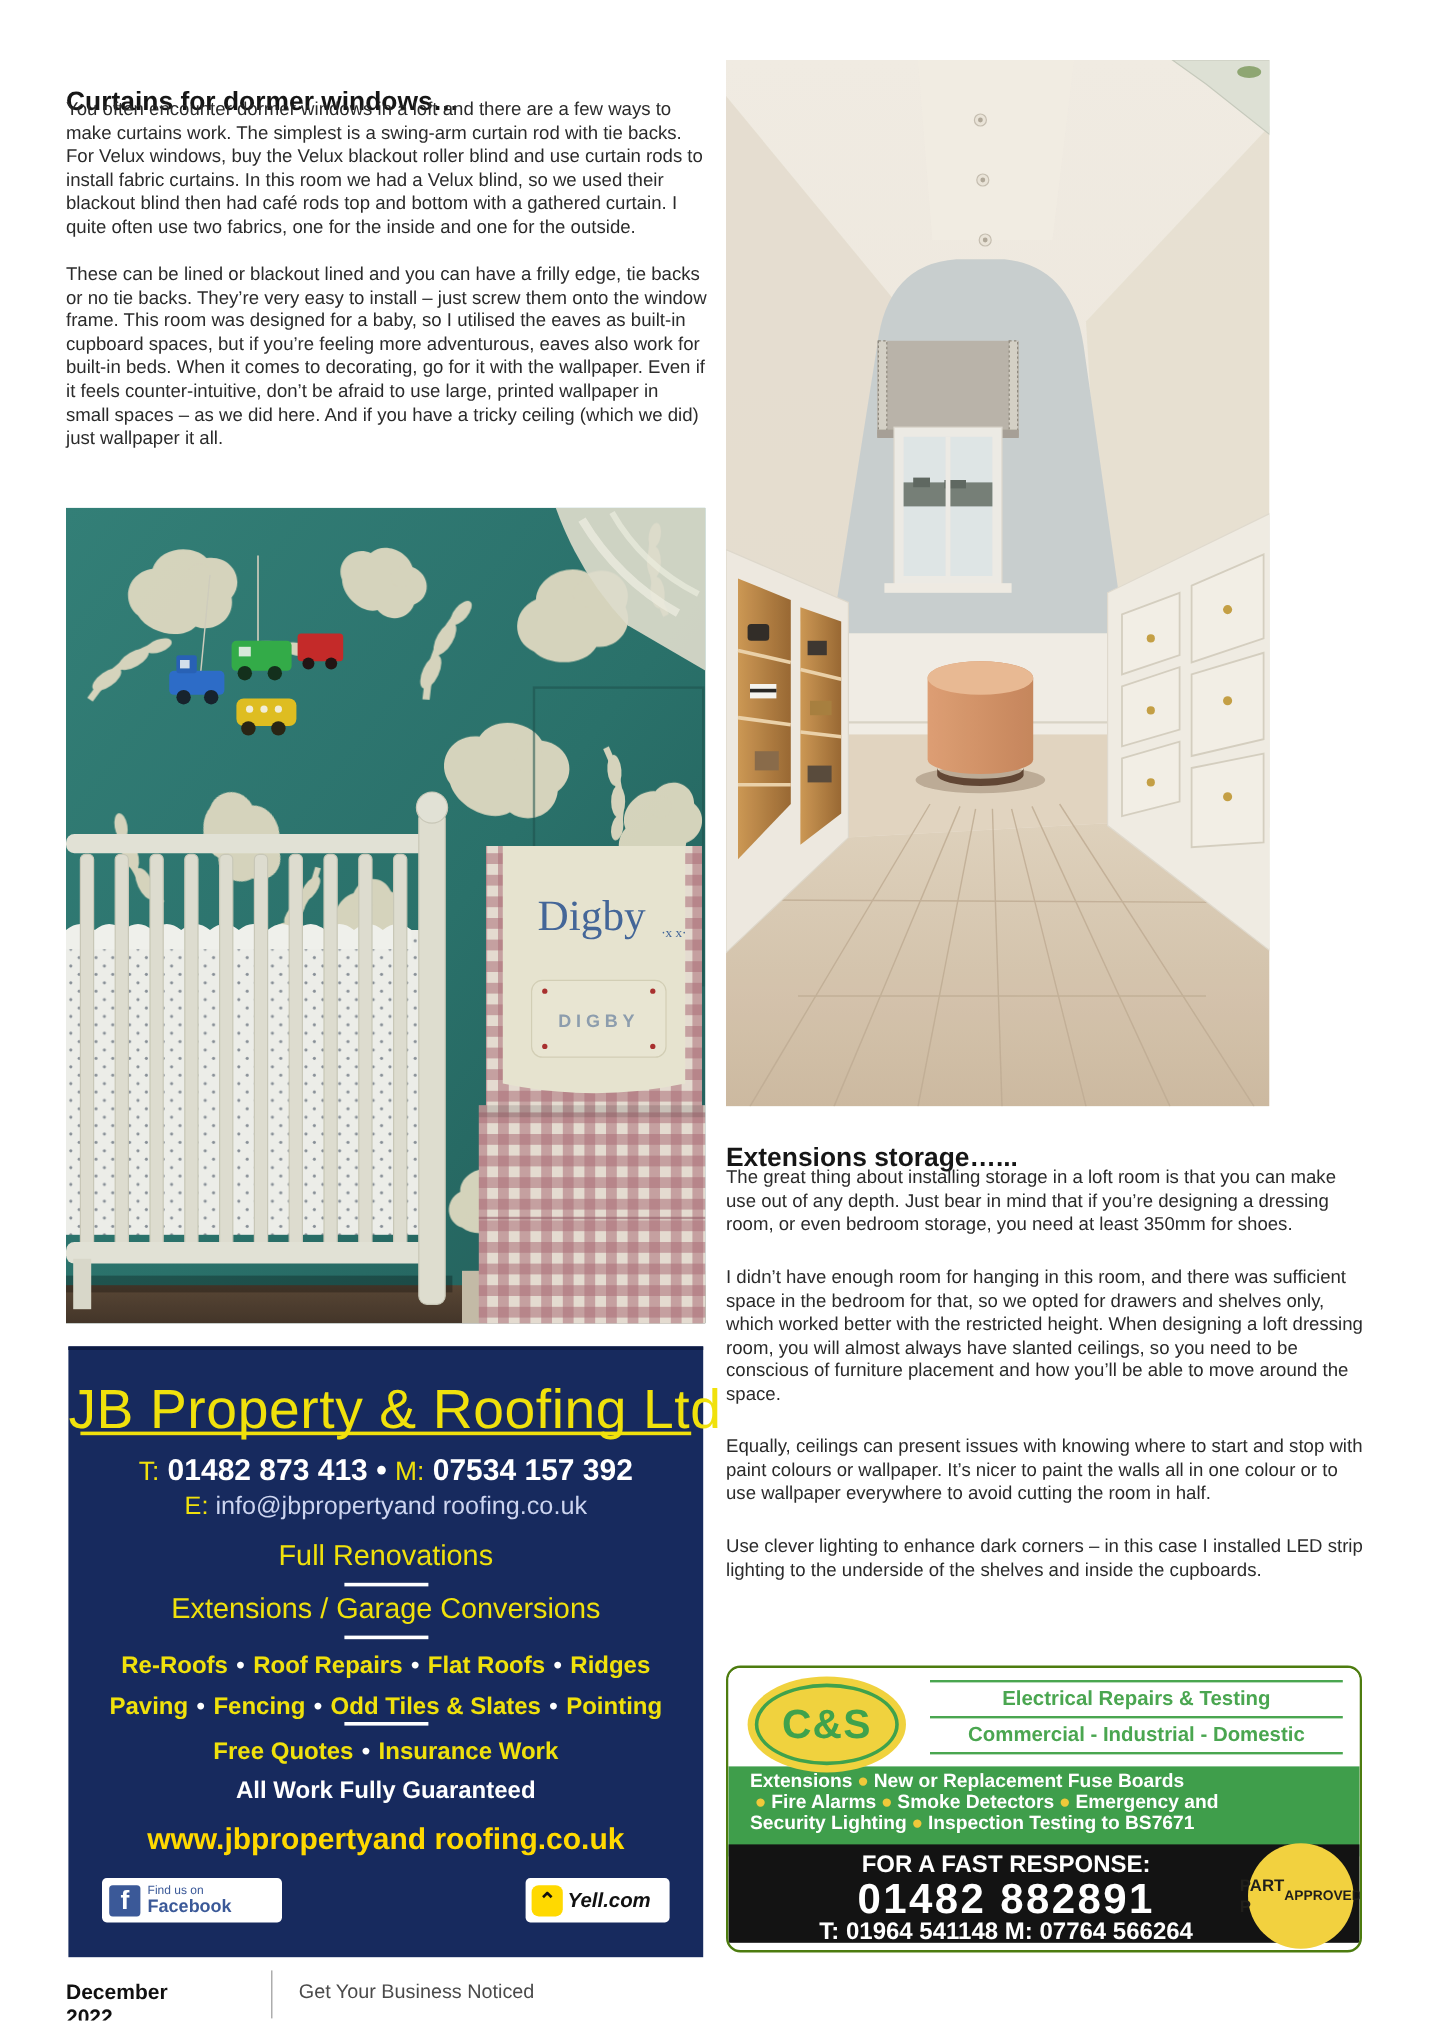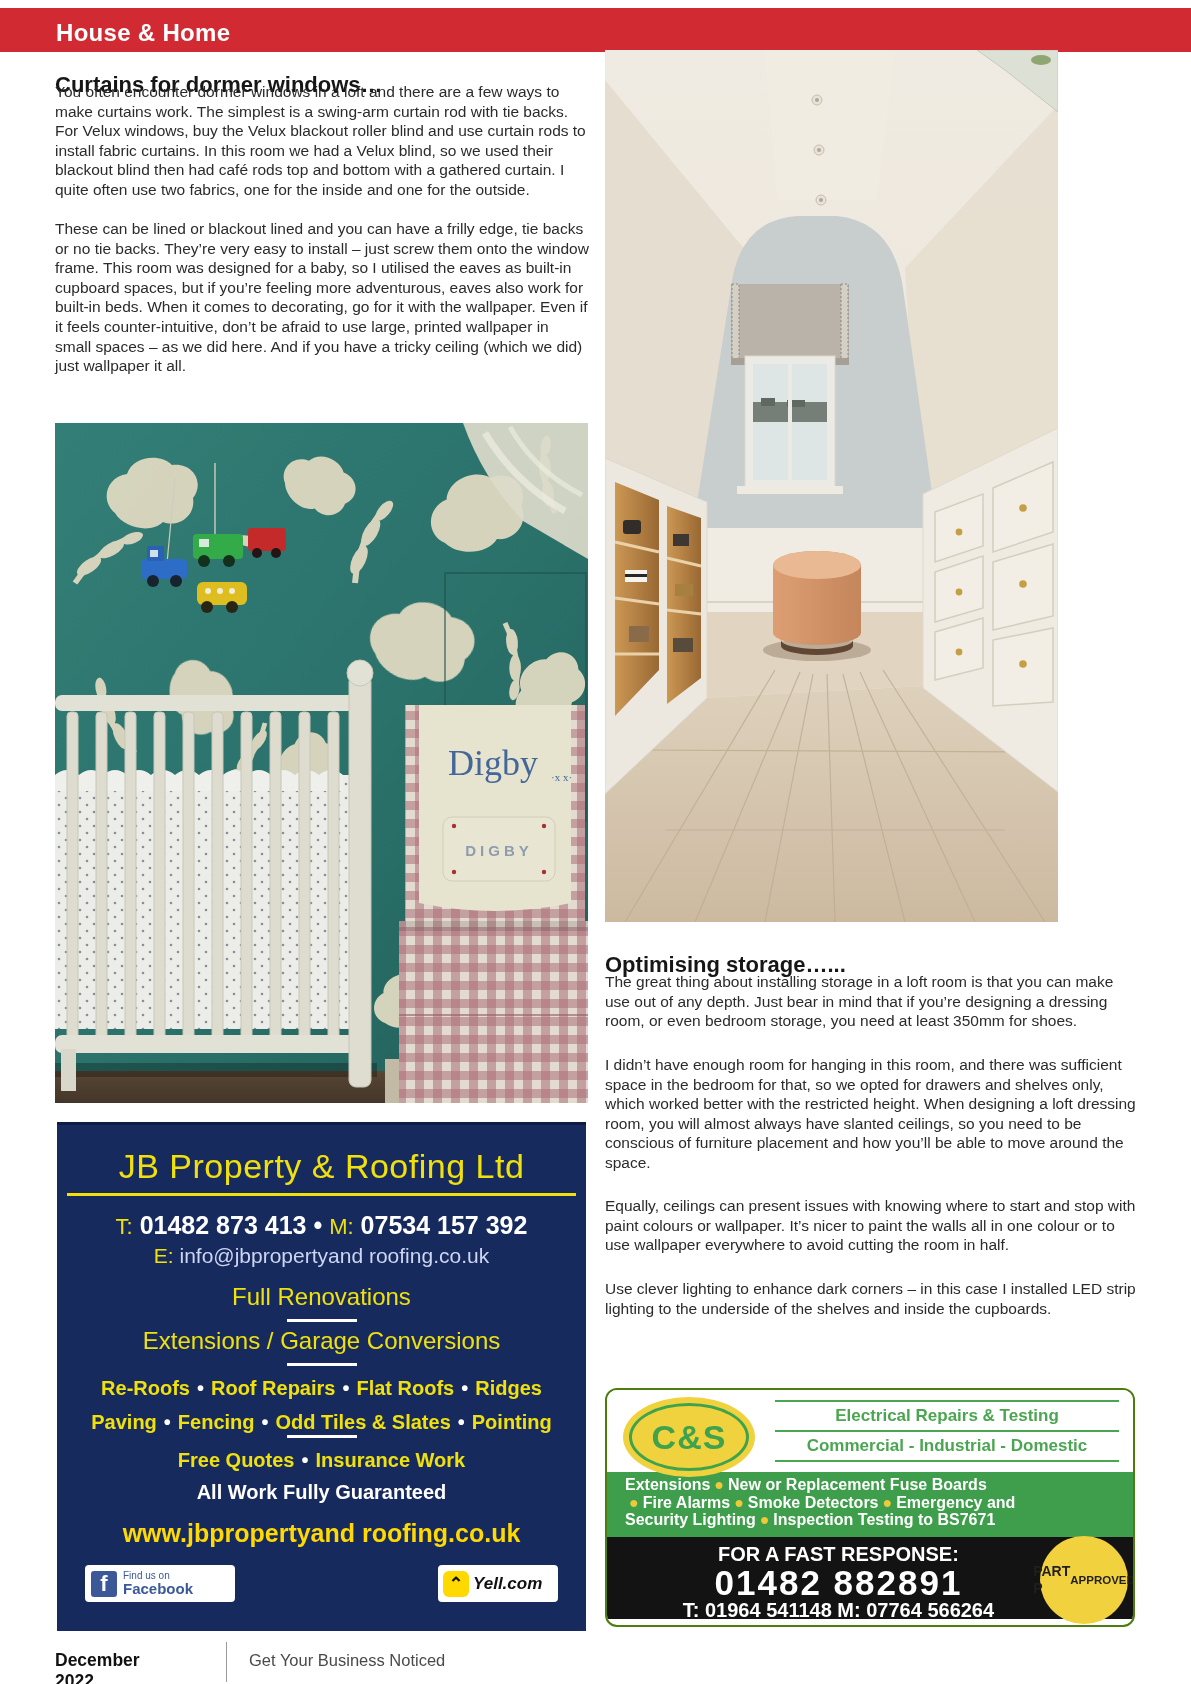--- a/index.html
+++ b/index.html
@@ -13,21 +13,21 @@
   .h-left{position:absolute;left:55px;top:57px;font-size:22px;font-weight:bold;color:#161616;}
   .h-right{position:absolute;left:605px;top:934px;font-size:22px;font-weight:bold;color:#161616;}
   .body{position:absolute;width:534px;margin:0;font-size:15.5px;line-height:19.6px;color:#2b2b2b;}
   
   .photo{position:absolute;overflow:hidden;}
   .photo svg{display:block;}
   
   .jb-ad{position:absolute;left:57px;top:1122px;width:529px;height:506px;background:#172a5e;
          border-top:3px solid #0e1c44;}
   .jb-ad .row{position:absolute;left:0;width:100%;text-align:center;white-space:nowrap;}
-  .jb-title{top:22px;color:#f0e10c;font-size:34px;letter-spacing:.5px;}
+  .jb-title{top:22px;color:#f0e10c;font-size:46px;letter-spacing:.5px;}
   .jb-rule{position:absolute;left:10px;right:10px;top:68px;height:3px;background:#f0e10c;}
   .jb-phone{top:86px;font-size:25px;font-weight:bold;color:#ffffff;}
   .jb-phone .yl{color:#f0e10c;font-weight:normal;font-size:22px;}
   .jb-email{top:119px;font-size:21px;color:#cdd5f0;}
   .jb-email .yl{color:#f0e10c;}
   .jb-svc{color:#f0e10c;font-size:24px;}
   .jb-srule{position:absolute;left:50%;width:70px;margin-left:-35px;height:3px;background:#ffffff;}
   .jb-list{color:#f0e10c;font-size:20px;font-weight:600;}
   .jb-list .b{color:#ffffff;margin:0 7px;}
   .jb-guarantee{top:356px;color:#ffffff;font-size:20px;font-weight:bold;}
@@ -75,23 +75,20 @@
   .footer{position:absolute;left:55px;top:1642px;height:40px;}
   .f-date{position:absolute;left:0;top:8px;font-size:17.5px;font-weight:bold;color:#111;}
   .f-div{position:absolute;left:171px;top:0;width:1px;height:40px;background:#9a9a9a;}
   .f-tag{position:absolute;left:194px;top:9px;font-size:16.5px;color:#4a4a4a;white-space:nowrap;}
 </style>
 </head>
 <body>
 
 <div class="page">
 
-  <div class="red-bar">
-    <span>House &amp; Home</span>
-  </div>
 
   <h1 class="h-left">Curtains for dormer windows…</h1>
   <p class="body" style="left:55px;top:82px;">You often encounter dormer windows in a loft and there are a few ways to make curtains work. The simplest is a swing-arm curtain rod with tie backs. For Velux windows, buy the Velux blackout roller blind and use curtain rods to install fabric curtains. In this room we had a Velux blind, so we used their blackout blind then had café rods top and bottom with a gathered curtain. I quite often use two fabrics, one for the inside and one for the outside.</p>
   <p class="body" style="left:55px;top:219px;">These can be lined or blackout lined and you can have a frilly edge, tie backs or no tie backs. They’re very easy to install – just screw them onto the window frame. This room was designed for a baby, so I utilised the eaves as built-in cupboard spaces, but if you’re feeling more adventurous, eaves also work for built-in beds. When it comes to decorating, go for it with the wallpaper. Even if it feels counter-intuitive, don’t be afraid to use large, printed wallpaper in small spaces – as we did here. And if you have a tricky ceiling (which we did) just wallpaper it all.</p>
 
   <div class="photo" style="left:55px;top:423px;width:533px;height:680px;">
     <svg width="533" height="680" viewBox="0 0 533 680">
       <defs>
         <linearGradient id="wallg" x1="0" y1="0" x2="1" y2="1">
           <stop offset="0" stop-color="#35837c"></stop>
@@ -393,21 +390,21 @@
       <g>
         <ellipse cx="212" cy="600" rx="54" ry="11" fill="rgba(90,60,40,.28)"></ellipse>
         <path d="M168,515 a44,14 0 0 1 88,0 l0,68 a44,12 0 0 1 -88,0 Z" fill="url(#poufg)"></path>
         <ellipse cx="212" cy="515" rx="44" ry="14" fill="#eebd97"></ellipse>
         <path d="M176,590 a36,9 0 0 0 72,0 l0,6 a36,9 0 0 1 -72,0 Z" fill="#5f4433"></path>
       </g>
       <rect width="453" height="872" fill="rgba(130,110,85,.05)"></rect>
     </svg>
   </div>
 
-  <h2 class="h-right">Optimising storage…...</h2>
+  <h2 class="h-right">Extensions storage…...</h2>
   <p class="body" style="left:605px;top:972px;">The great thing about installing storage in a loft room is that you can make use out of any depth. Just bear in mind that if you’re designing a dressing room, or even bedroom storage, you need at least 350mm for shoes.</p>
   <p class="body" style="left:605px;top:1055px;">I didn’t have enough room for hanging in this room, and there was sufficient space in the bedroom for that, so we opted for drawers and shelves only, which worked better with the restricted height. When designing a loft dressing room, you will almost always have slanted ceilings, so you need to be conscious of furniture placement and how you’ll be able to move around the space.</p>
   <p class="body" style="left:605px;top:1196px;">Equally, ceilings can present issues with knowing where to start and stop with paint colours or wallpaper. It’s nicer to paint the walls all in one colour or to use wallpaper everywhere to avoid cutting the room in half.</p>
   <p class="body" style="left:605px;top:1279px;">Use clever lighting to enhance dark corners – in this case I installed LED strip lighting to the underside of the shelves and inside the cupboards.</p>
 
   <div class="cs-ad">
     <div class="cs-top">
       <div class="cs-head">
         <div class="cs-hr"></div>
         <div class="cs-h1">Electrical Repairs &amp; Testing</div>

